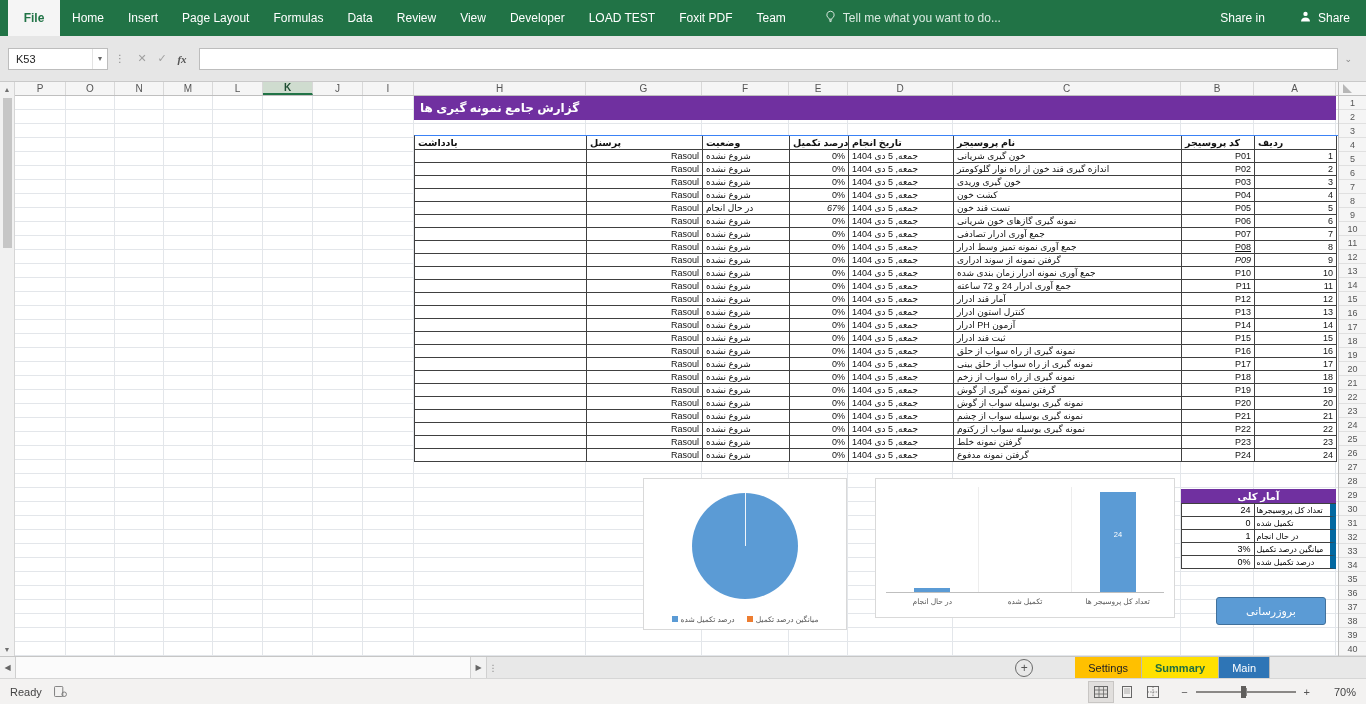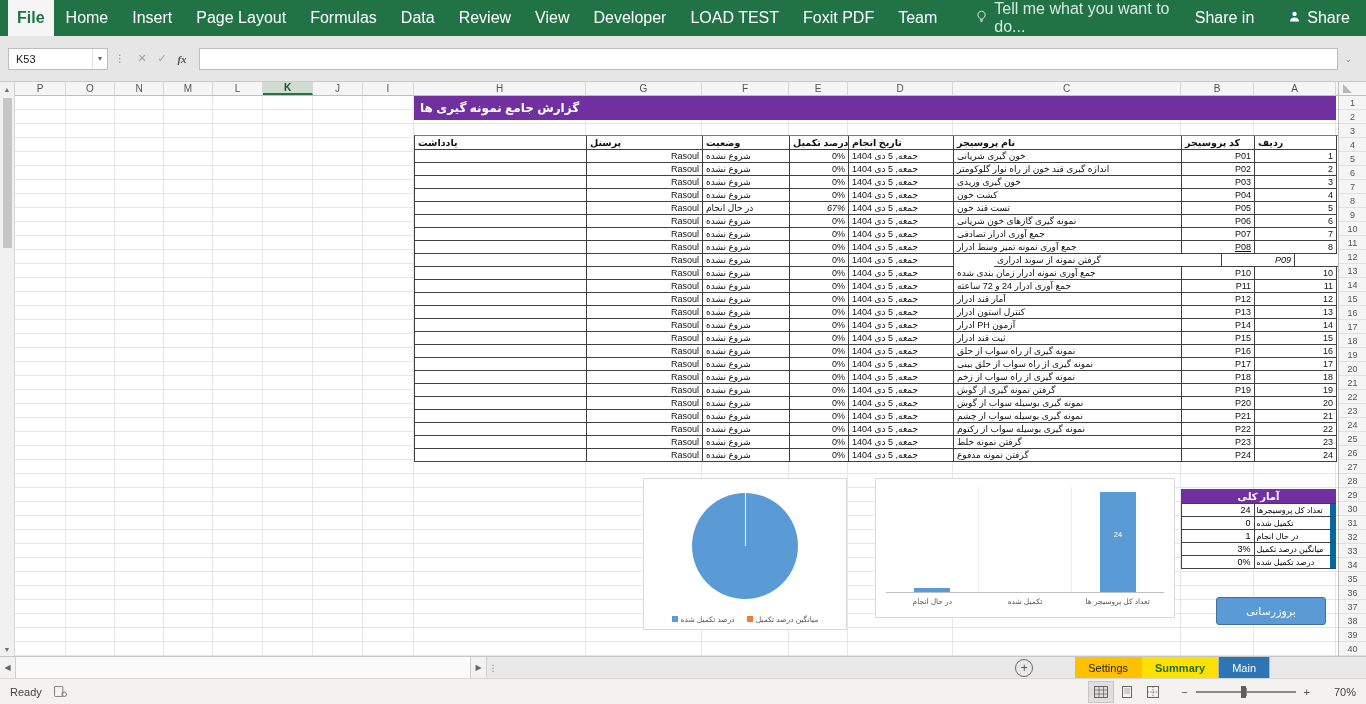--- a/index.html
+++ b/index.html
@@ -1,21 +1,21 @@
 <!DOCTYPE html>
 <html><head>
 <meta charset="utf-8">
 <style>
   *{box-sizing:border-box;margin:0;padding:0}
   html,body{width:1366px;height:704px;overflow:hidden}
   body{font-family:"Liberation Sans","DejaVu Sans",sans-serif;background:#fff}
   .app{width:1366px;height:704px;display:flex;flex-direction:column}
 
   
-  .ribbon{flex:0 0 36px;background:#217346;display:flex;align-items:stretch;color:#fff;font-size:16px}
+  .ribbon{flex:0 0 36px;background:#217346;display:flex;align-items:stretch;color:#fff;font-size:12px}
   .file-tab{width:52px;background:#F5F5F5;color:#217346;font-weight:bold;display:flex;align-items:center;justify-content:center;margin-left:8px}
   .rtabs{display:flex;align-items:stretch}
   .rtab{padding:0 12px;display:flex;align-items:center;white-space:nowrap}
   .tellme{display:flex;align-items:center;gap:6px;margin-left:26px;color:#D9EAE0}
   .rspacer{flex:1}
   .signin{display:flex;align-items:center;padding:0 18px;white-space:nowrap}
   .share{display:flex;align-items:center;gap:6px;padding:0 16px;white-space:nowrap}
 
   
   .fzone{flex:0 0 46px;background:#E6E6E6;display:flex;align-items:center;padding:0 8px;border-bottom:1px solid #C9C9C9}
@@ -305,21 +305,21 @@
                   <div class="tcell" style="width: 228px;">جمع آوری نمونه تمیز وسط ادرار</div>
                   <div class="tcell ltr" style="width: 73px; text-decoration: underline;">P08</div>
                   <div class="tcell ltr" style="width: 82px;">8</div>
                 </div>
                 <div class="trow">
                   <div class="tcell" style="width: 172px;"></div>
                   <div class="tcell ltr" style="width: 116px;">Rasoul</div>
                   <div class="tcell" style="width: 87px;">شروع نشده</div>
                   <div class="tcell ltr" style="width: 59px;">0%</div>
                   <div class="tcell" style="width: 105px;">جمعه, 5 دی 1404</div>
-                  <div class="tcell" style="width: 228px; margin-left: 40px;">گرفتن نمونه از سوند ادراری</div>
+                  <div class="tcell" style="width: 228px;">گرفتن نمونه از سوند ادراری</div>
                   <div class="tcell ltr" style="width: 73px; font-style: italic;">P09</div>
                   <div class="tcell ltr" style="width: 82px;">9</div>
                 </div>
                 <div class="trow">
                   <div class="tcell" style="width: 172px;"></div>
                   <div class="tcell ltr" style="width: 116px;">Rasoul</div>
                   <div class="tcell" style="width: 87px;">شروع نشده</div>
                   <div class="tcell ltr" style="width: 59px;">0%</div>
                   <div class="tcell" style="width: 105px;">جمعه, 5 دی 1404</div>
                   <div class="tcell" style="width: 228px;">جمع آوری نمونه ادرار زمان بندی شده</div>

